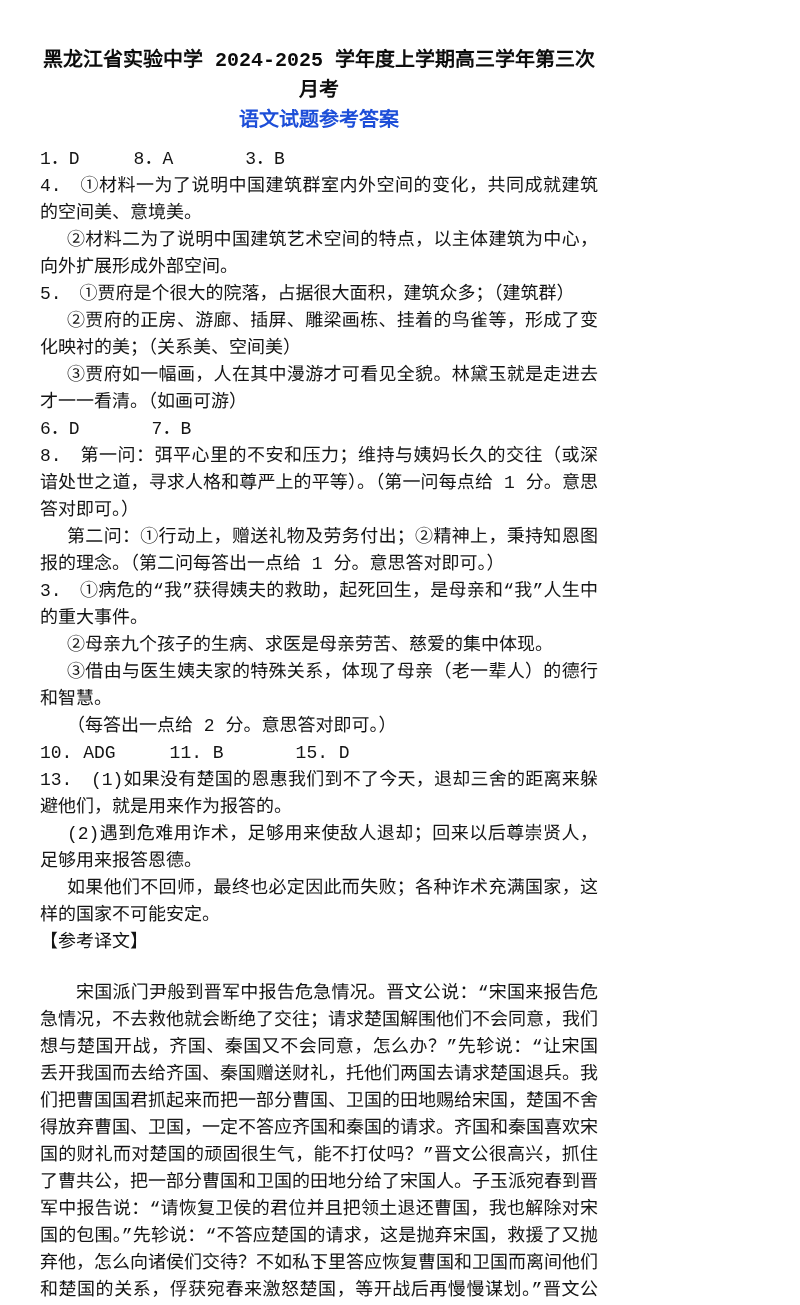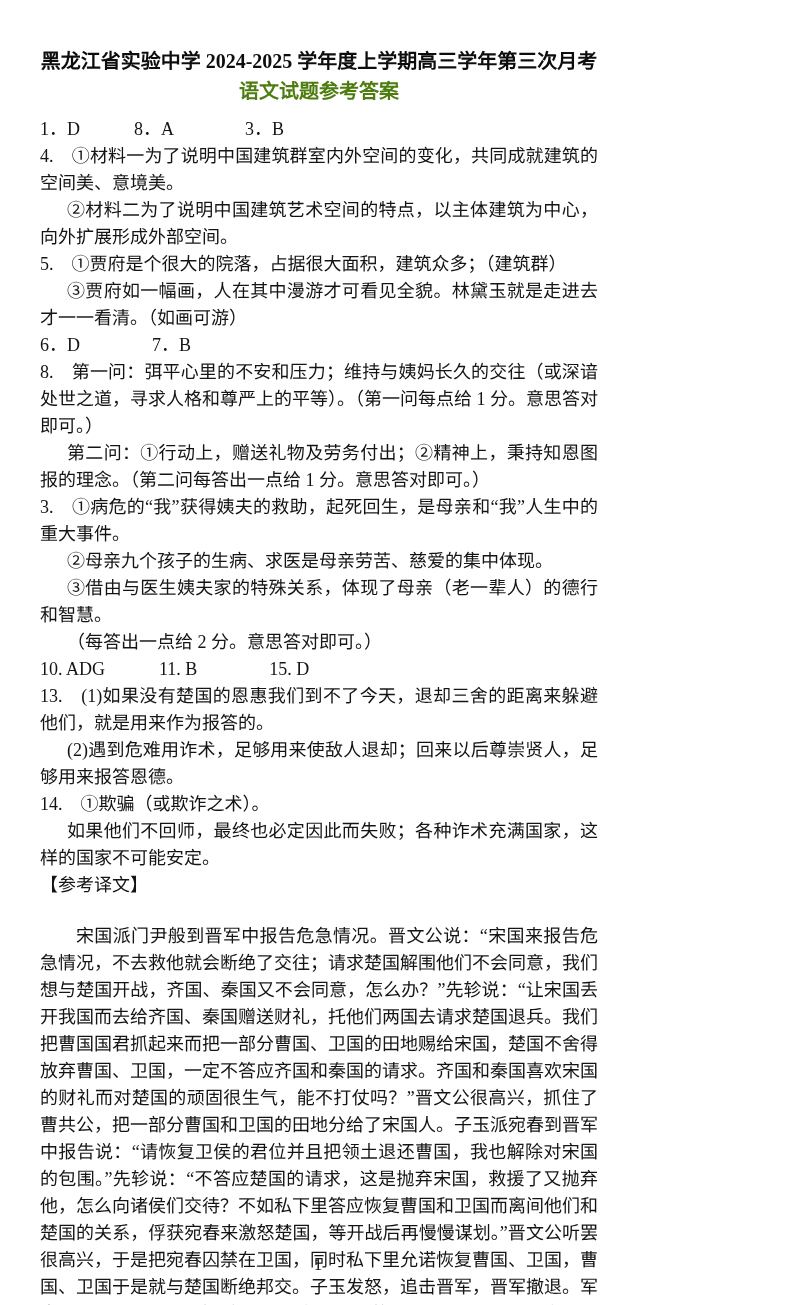--- a/index.html
+++ b/index.html
@@ -9,38 +9,38 @@
   }
   .page {
     position: relative;
     width: 636px;
     height: 1305px;
     box-sizing: border-box;
     background: #ffffff;
     color: #141414;
     padding: 46px 38px 0 40px;
     overflow: hidden;
-    font-family: Liberation Serif, serif;
+    font-family: Liberation Mono, monospace;
     font-size: 18px;
     line-height: 27px;
   }
   .doc-title {
     text-align: center;
     font-weight: bold;
     font-size: 20px;
     line-height: 30px;
     color: #0d0d0d;
   }
   .doc-subtitle {
     text-align: center;
     font-weight: bold;
     font-size: 20px;
     line-height: 30px;
     margin-bottom: 10px;
-    color: #4d7c0f;
+    color: #1d4ed8;
   }
   p.line {
     margin: 0;
     text-align: justify;
   }
   p.indent {
     text-indent: 1.5em;
   }
   p.indent2 {
     text-indent: 2em;
@@ -62,32 +62,32 @@
 
 <div class="page">
 
   <div class="doc-title">黑龙江省实验中学 2024-2025 学年度上学期高三学年第三次月考</div>
   <div class="doc-subtitle">语文试题参考答案</div>
 
   <p class="line">1．D　　　8．A　　　　3．B</p>
   <p class="line">4.　①材料一为了说明中国建筑群室内外空间的变化，共同成就建筑的空间美、意境美。</p>
   <p class="line indent">②材料二为了说明中国建筑艺术空间的特点，以主体建筑为中心，向外扩展形成外部空间。</p>
   <p class="line">5.　①贾府是个很大的院落，占据很大面积，建筑众多；（建筑群）</p>
+  <p class="line indent">②贾府的正房、游廊、插屏、雕梁画栋、挂着的鸟雀等，形成了变化映衬的美；（关系美、空间美）</p>
   <p class="line indent">③贾府如一幅画，人在其中漫游才可看见全貌。林黛玉就是走进去才一一看清。（如画可游）</p>
   <p class="line">6．D　　　　7．B</p>
   <p class="line">8.　第一问：弭平心里的不安和压力；维持与姨妈长久的交往（或深谙处世之道，寻求人格和尊严上的平等）。（第一问每点给 1 分。意思答对即可。）</p>
   <p class="line indent">第二问：①行动上，赠送礼物及劳务付出；②精神上，秉持知恩图报的理念。（第二问每答出一点给 1 分。意思答对即可。）</p>
   <p class="line">3.　①病危的“我”获得姨夫的救助，起死回生，是母亲和“我”人生中的重大事件。</p>
   <p class="line indent">②母亲九个孩子的生病、求医是母亲劳苦、慈爱的集中体现。</p>
   <p class="line indent">③借由与医生姨夫家的特殊关系，体现了母亲（老一辈人）的德行和智慧。</p>
   <p class="line indent">（每答出一点给 2 分。意思答对即可。）</p>
   <p class="line">10. ADG　　　11. B　　　　15. D</p>
   <p class="line">13.　(1)如果没有楚国的恩惠我们到不了今天，退却三舍的距离来躲避他们，就是用来作为报答的。</p>
   <p class="line indent">(2)遇到危难用诈术，足够用来使敌人退却；回来以后尊崇贤人，足够用来报答恩德。</p>
-  <p class="line">14.　①欺骗（或欺诈之术）。</p>
   <p class="line indent">如果他们不回师，最终也必定因此而失败；各种诈术充满国家，这样的国家不可能安定。</p>
 
   <p class="line">【参考译文】</p>
   <p class="line indent2">宋国派门尹般到晋军中报告危急情况。晋文公说：“宋国来报告危急情况，不去救他就会断绝了交往；请求楚国解围他们不会同意，我们想与楚国开战，齐国、秦国又不会同意，怎么办？”先轸说：“让宋国丢开我国而去给齐国、秦国赠送财礼，托他们两国去请求楚国退兵。我们把曹国国君抓起来而把一部分曹国、卫国的田地赐给宋国，楚国不舍得放弃曹国、卫国，一定不答应齐国和秦国的请求。齐国和秦国喜欢宋国的财礼而对楚国的顽固很生气，能不打仗吗？”晋文公很高兴，抓住了曹共公，把一部分曹国和卫国的田地分给了宋国人。子玉派宛春到晋军中报告说：“请恢复卫侯的君位并且把领土退还曹国，我也解除对宋国的包围。”先轸说：“不答应楚国的请求，这是抛弃宋国，救援了又抛弃他，怎么向诸侯们交待？不如私下里答应恢复曹国和卫国而离间他们和楚国的关系，俘获宛春来激怒楚国，等开战后再慢慢谋划。”晋文公听罢很高兴，于是把宛春囚禁在卫国，同时私下里允诺恢复曹国、卫国，曹国、卫国于是就与楚国断绝邦交。子玉发怒，追击晋军，晋军撤退。军吏说：“作为国君而躲避臣下，这是耻辱的事，而且楚军已经疲乏不堪，为什么退走？”子犯说：“出兵作战有理就气壮，无理就气衰，哪里在于在外边作战时间的长短呢？如果没有楚国的恩惠我们到不了今天，退却三舍的距离来躲避他们，就是作为报答。背弃恩惠而不守信，并以此来抗敌，那么我们就理亏而楚国有理。他们的士气一向饱满，不能认为是疲乏不堪。我们退走而楚军回师，我们还要求什么?如果他们不回师，国君退走而臣下进犯，他们就理亏了。”于</p>
 
   <div class="page-number">1</div>
 
 </div>
 
 </body></html>

